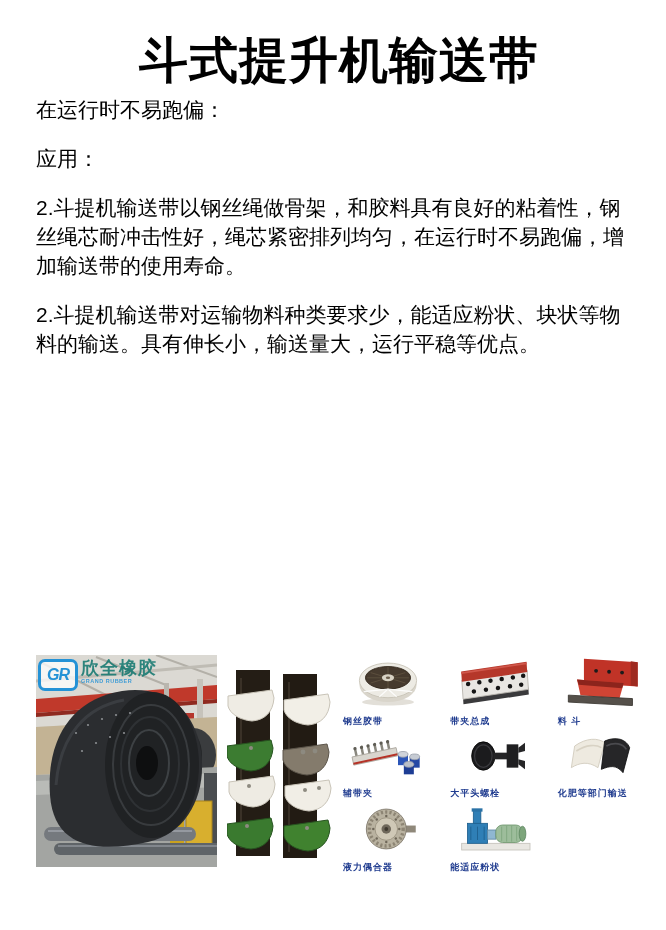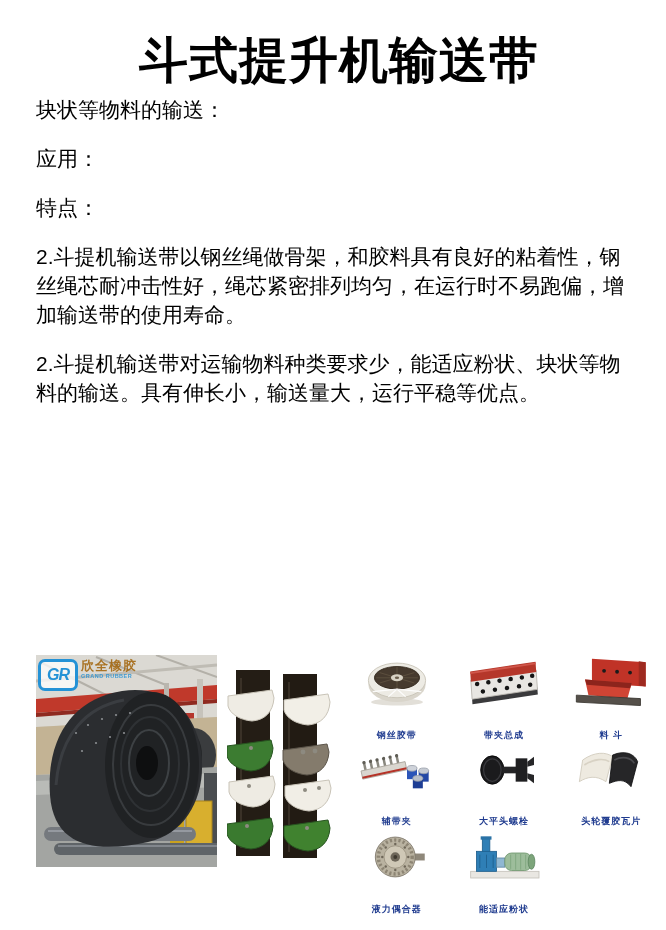--- a/index.html
+++ b/index.html
@@ -23,46 +23,45 @@
   .photo svg{display:block;width:100%;height:100%;}
   .logo{
     position:absolute;left:2px;top:4px;display:flex;align-items:flex-start;gap:3px;
   }
   .logo-mark{
     width:34px;height:26px;border:3px solid #2492d6;border-radius:7px;background:rgba(255,255,255,.75);
     color:#2492d6;font-weight:700;font-size:16px;font-style:italic;
     display:flex;align-items:center;justify-content:center;letter-spacing:-1px;
   }
   .logo-text{display:flex;flex-direction:column;line-height:1;}
-  .logo-cn{color:#a16207;font-size:13px;font-weight:700;letter-spacing:1px;opacity:.85;}
+  .logo-cn{color:#0f766e;font-size:18px;font-weight:700;letter-spacing:1px;opacity:.85;}
   .logo-en{color:#2492d6;font-size:5.5px;font-weight:700;letter-spacing:.5px;margin-top:2px;opacity:.85;}
   .product-grid{
     position:absolute;left:343px;top:9px;width:322px;height:210px;
     display:grid;grid-template-columns:1fr 1fr 1fr;grid-template-rows:1fr 1fr 1fr;
   }
   .tile{
-    display:flex;flex-direction:column;align-items:center;justify-content:flex-end;
-    gap:20px;padding-bottom:3px;
+    display:flex;flex-direction:column;justify-content:flex-end;
+    gap:6px;padding-bottom:3px;
   }
   .tile svg{display:block;}
   .tile-caption{
     font-size:9px;color:#1f3b8f;font-weight:700;letter-spacing:1px;white-space:nowrap;
   }
 </style>
 </head>
 <body>
 
 <div class="page">
 
   <h1 class="title">斗式提升机输送带</h1>
 
   <div class="body-text">
-    <p>块状等物料的输送：</p>
+    <p>在运行时不易跑偏：</p>
     <p>应用：</p>
-    <p>特点：</p>
     <p>2.斗提机输送带以钢丝绳做骨架，和胶料具有良好的粘着性，钢丝绳芯耐冲击性好，绳芯紧密排列均匀，在运行时不易跑偏，增加输送带的使用寿命。</p>
     <p>2.斗提机输送带对运输物料种类要求少，能适应粉状、块状等物料的输送。具有伸长小，输送量大，运行平稳等优点。</p>
   </div>
 
   <div class="gallery">
 
     <div class="photo photo-factory">
       <svg viewBox="0 0 181 212">
         <rect x="0" y="0" width="181" height="212" fill="#cfccc4"></rect>
         <polygon points="0,0 181,0 181,62 0,72" fill="#dbd9d3"></polygon>
@@ -262,21 +261,21 @@
       </div>
 
 
       <div class="tile">
         <svg width="90" height="50" viewBox="0 0 96 60">
           <path d="M14,18 C28,8 42,8 50,14 L42,44 C30,36 20,38 10,44 Z" fill="#eeeae0" stroke="#cfc9ba"></path>
           <path d="M16,24 C28,16 40,16 46,20" fill="none" stroke="#d8d2c4" stroke-width="2"></path>
           <path d="M50,12 C64,6 76,10 80,20 L72,50 C64,40 56,42 46,46 Z" fill="#262628" stroke="#0f0f10"></path>
           <path d="M52,18 C62,13 72,15 76,22" fill="none" stroke="#4a4a4e" stroke-width="2"></path>
         </svg>
-        <span class="tile-caption">头轮覆胶瓦片</span>
+        <span class="tile-caption">化肥等部门输送</span>
       </div>
 
       <div class="tile">
         <svg width="90" height="52" viewBox="0 0 96 60">
           <rect x="68" y="26" width="12" height="8" fill="#8f887a"></rect>
           <circle cx="46" cy="30" r="23" fill="#b9b2a0" stroke="#7d766a"></circle>
           <circle cx="46" cy="30" r="19.5" fill="none" stroke="#8d8574" stroke-width="4" stroke-dasharray="2.5,2.5"></circle>
           <circle cx="46" cy="30" r="13" fill="#cfc8b6" stroke="#9a927f"></circle>
           <g fill="#6e6758">
             <circle cx="46" cy="15" r="1.4"></circle>

